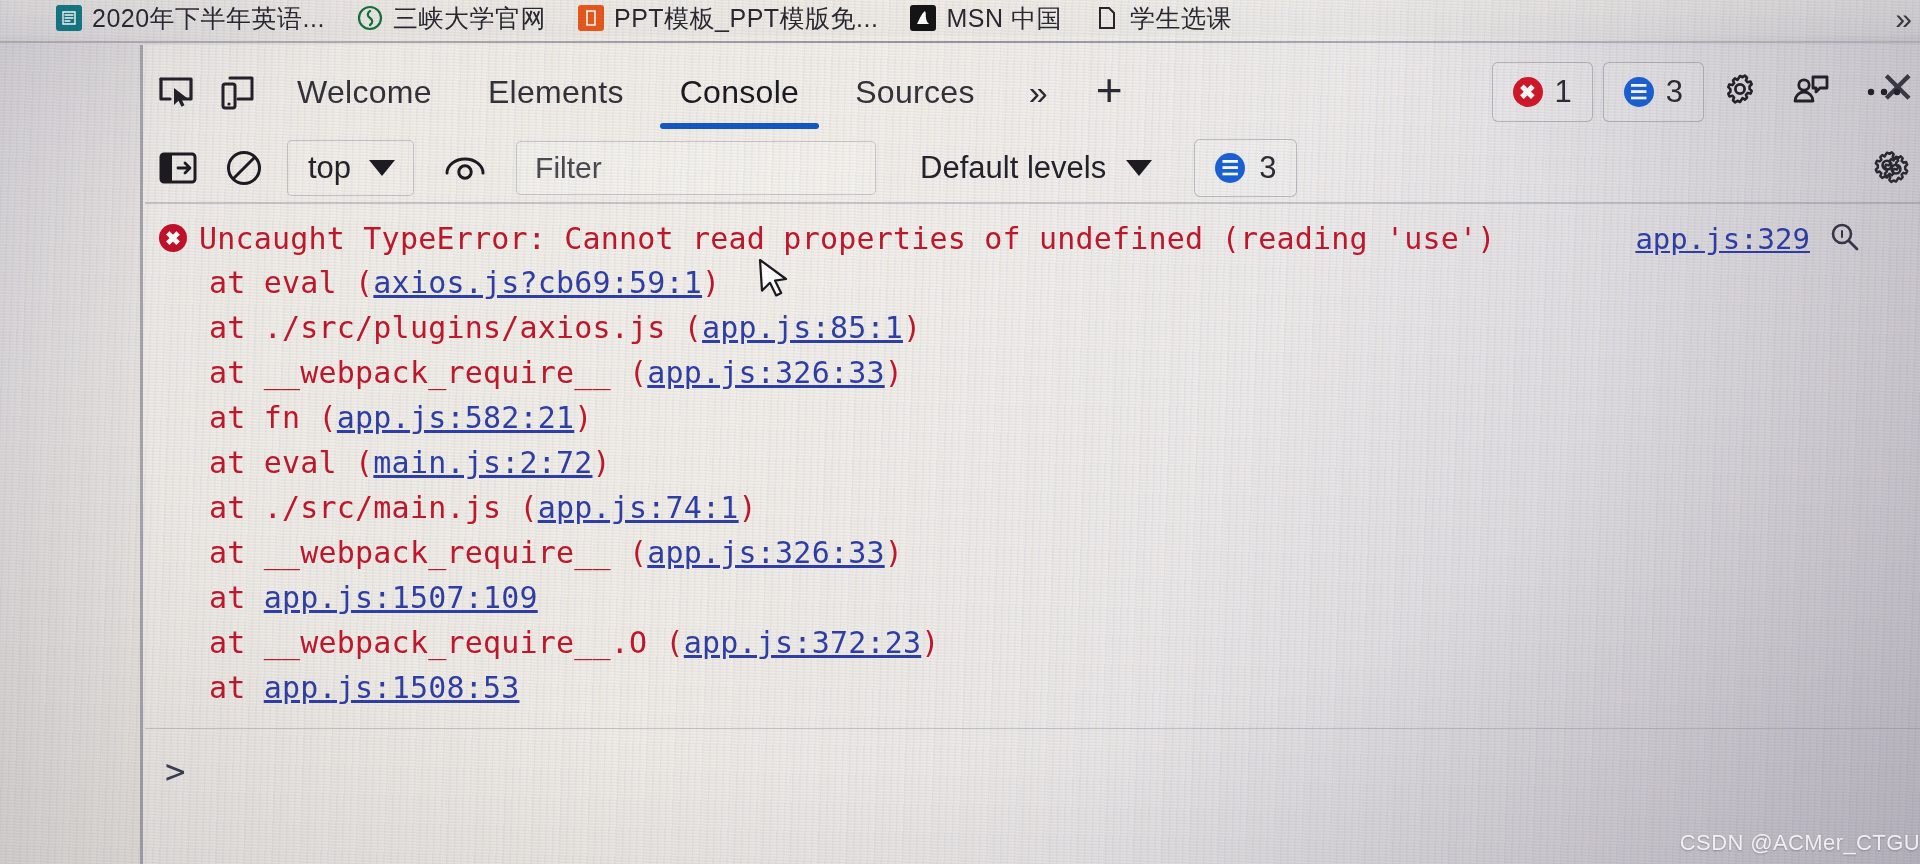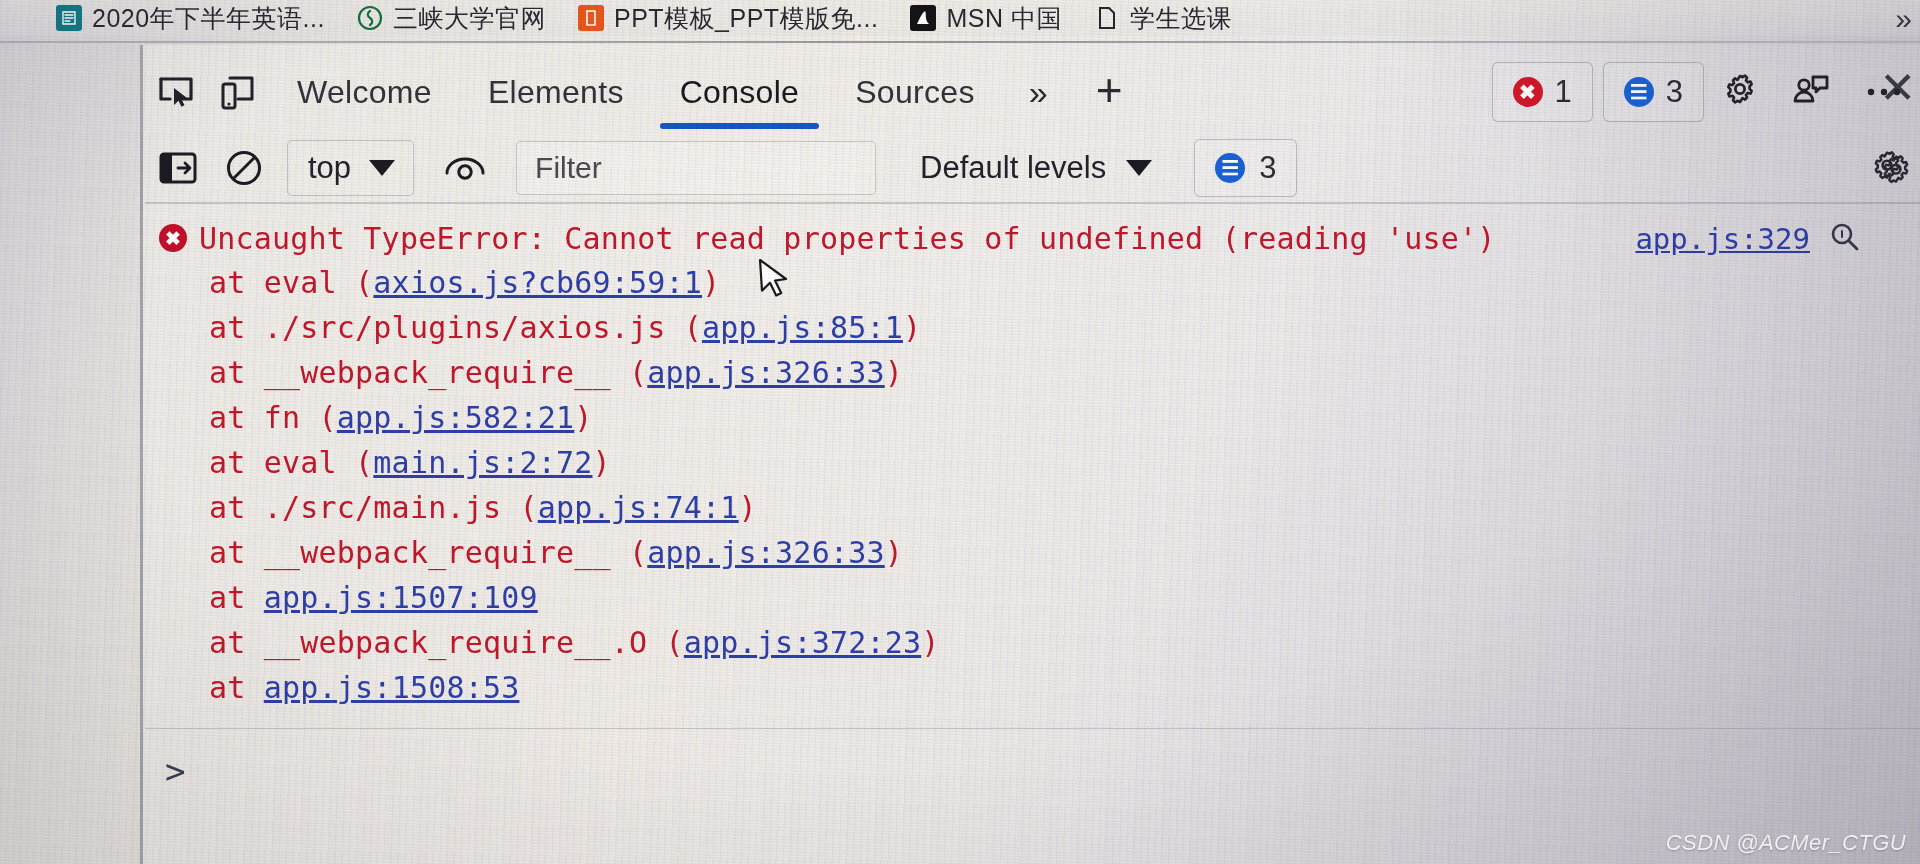--- a/index.html
+++ b/index.html
@@ -371,29 +371,28 @@
   #cursor {
     position: absolute;
     left: 757px; top: 258px;
     z-index: 55;
     pointer-events: none;
   }
 
   
   #watermark {
     position: absolute;
-    right: 14px;
+    right: 0;
     bottom: 8px;
     font-size: 22px;
     color: rgba(252,252,255,.88);
     font-family: "Liberation Sans", sans-serif;
     letter-spacing: .4px;
     z-index: 62;
     text-shadow: 0 1px 2px rgba(0,0,0,.25);
-    font-style: italic;
   }
 
   
   #right-edge-chevron {
     position: absolute;
     right: 4px;
     top: 62px;
     font-size: 44px;
     color: #3d3b46;
     z-index: 28;

